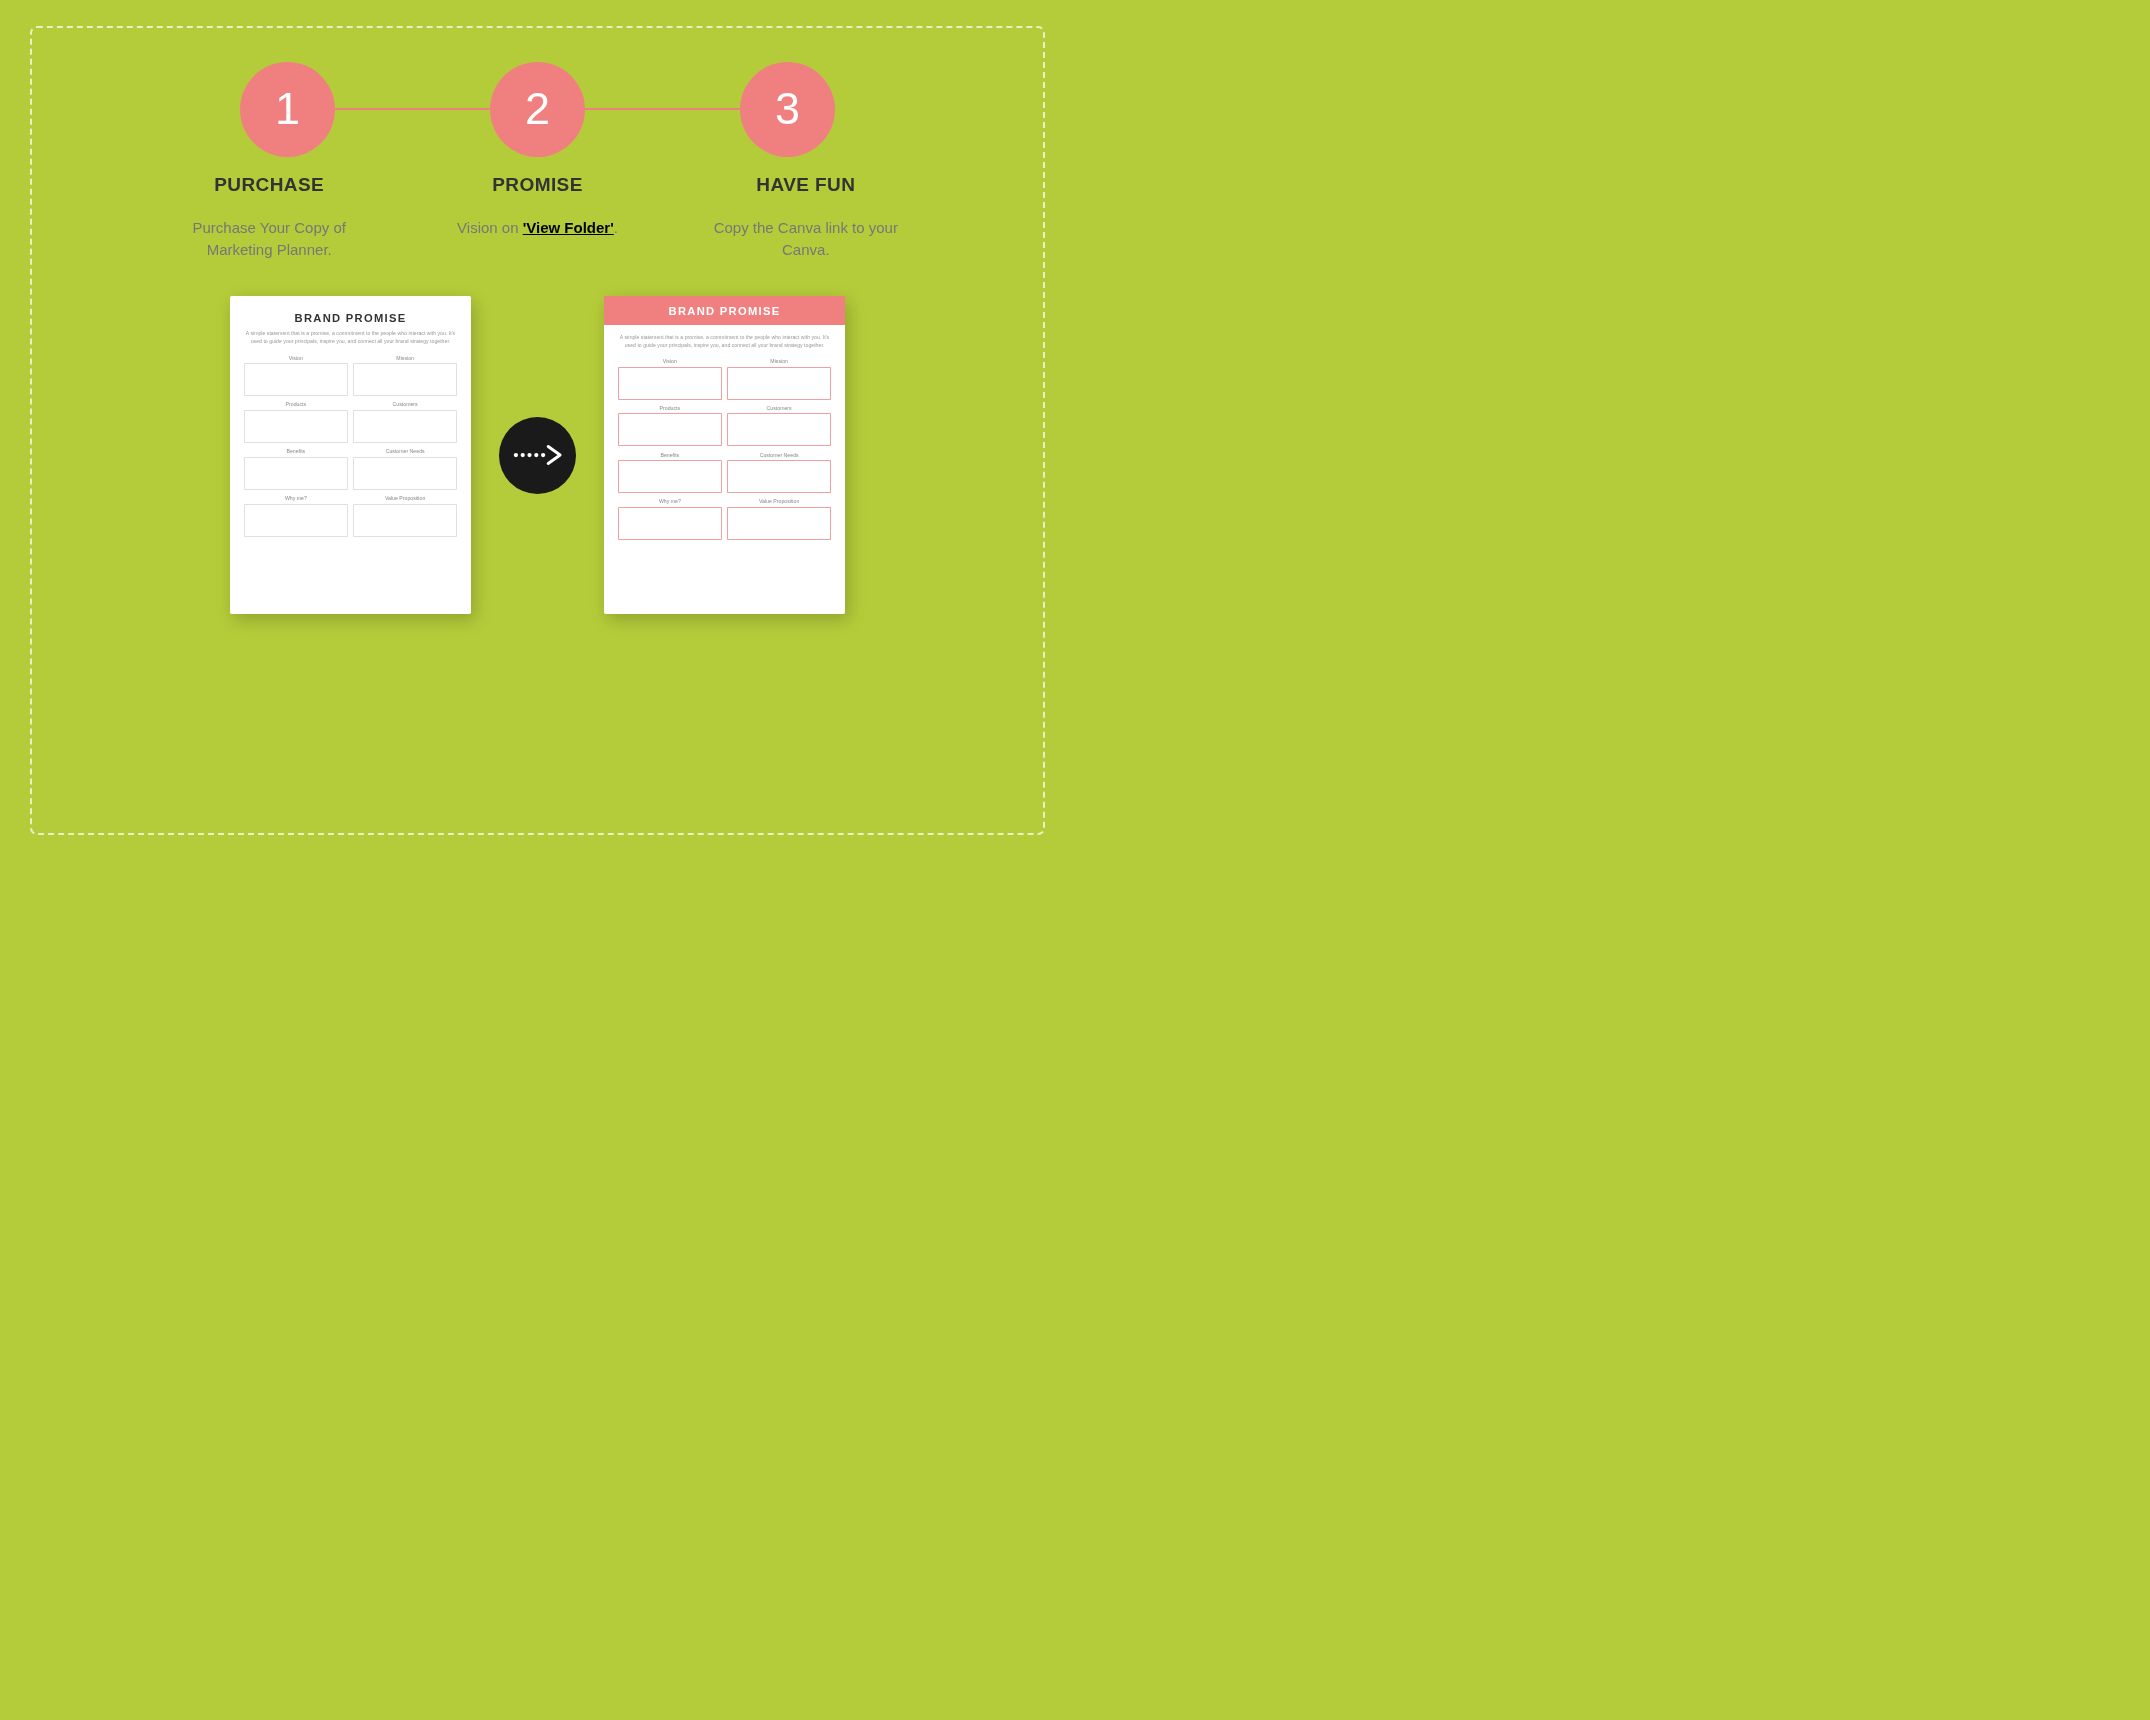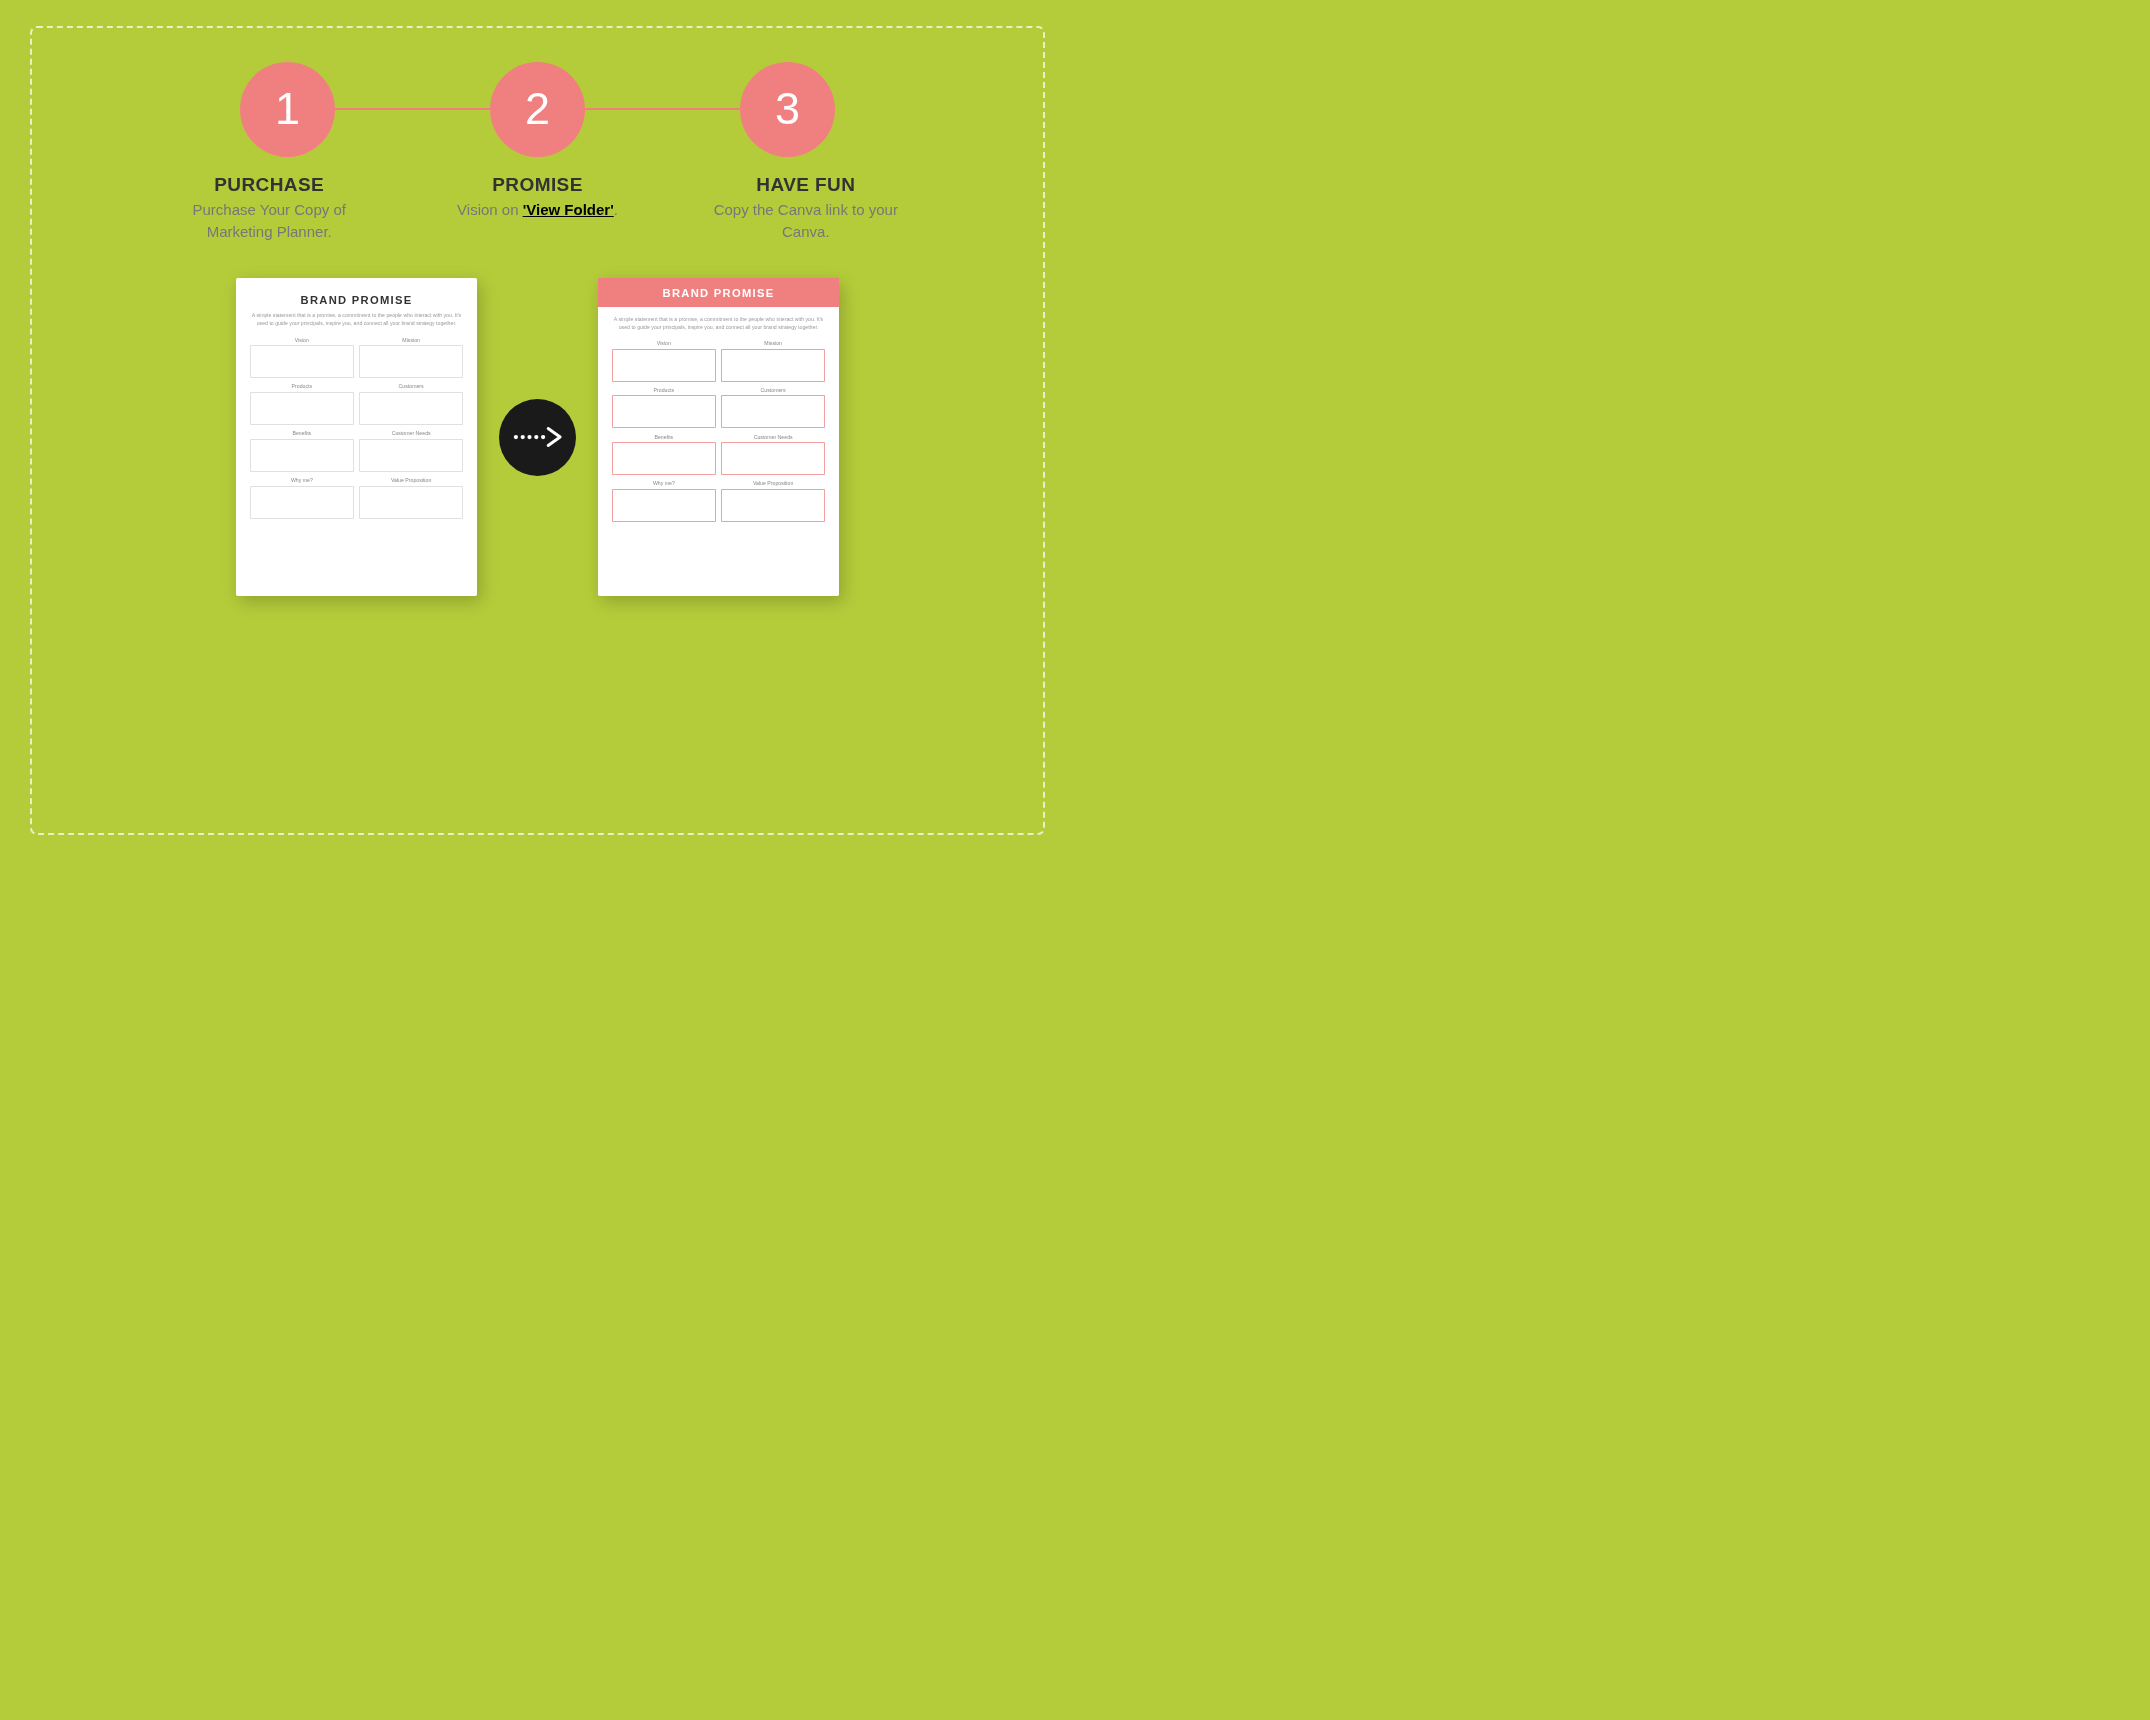--- a/index.html
+++ b/index.html
@@ -70,39 +70,39 @@
       flex-direction: column;
       align-items: center;
       width: 189px;
       text-align: center;
     }
     .step-title {
       font-size: 19px;
       font-weight: 900;
       color: #333;
       letter-spacing: 0.4px;
-      margin-bottom: 3px;
+      margin-bottom: 21px;
     }
     .step-desc {
       font-size: 15px;
       color: #777;
       line-height: 1.5;
     }
     .step-desc strong {
       color: #000000;
       font-weight: 700;
       text-decoration: underline;
     }
 
     
     .preview-section {
       display: flex;
       align-items: center;
       justify-content: center;
-      gap: 22px;
+      gap: 28px;
       margin-top: 8.6px;
     }
     .doc-card {
       background: white;
       width: 241px;
       min-height: 318px;
       border-radius: 1.7px;
       box-shadow: 3.4px 5.2px 17px rgba(0,0,0,0.2);
       padding: 15.5px 13.8px;
       display: flex;

